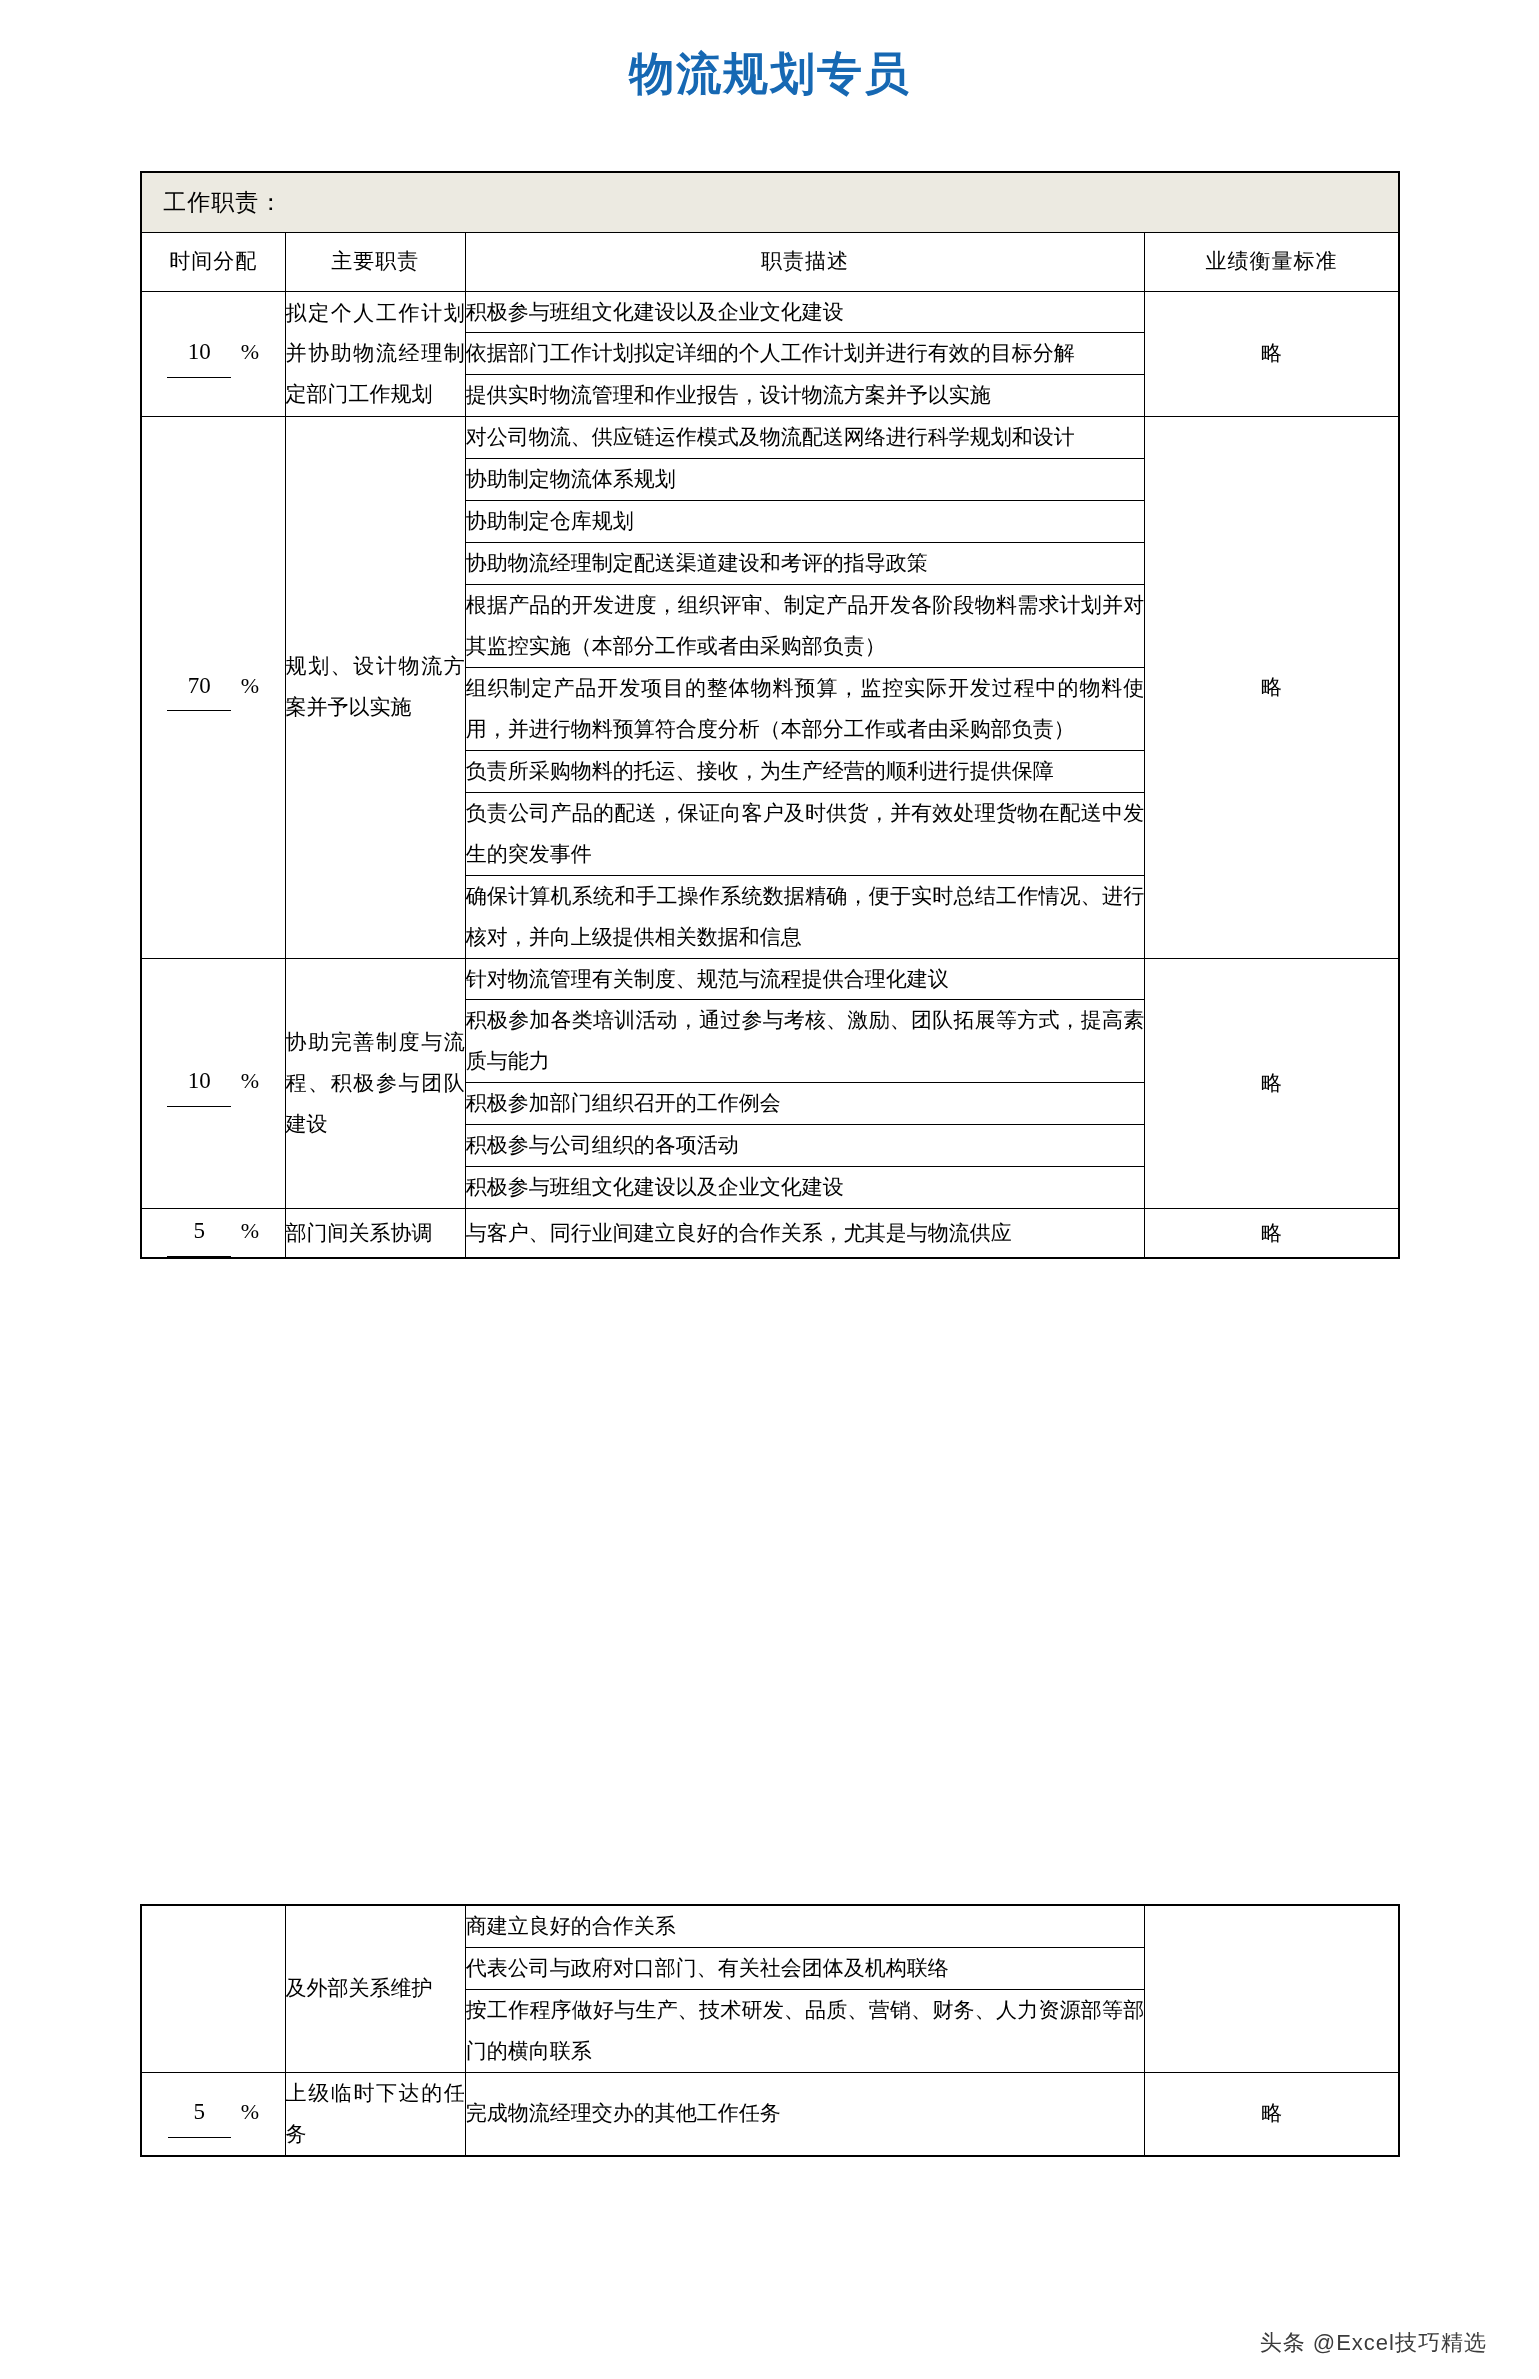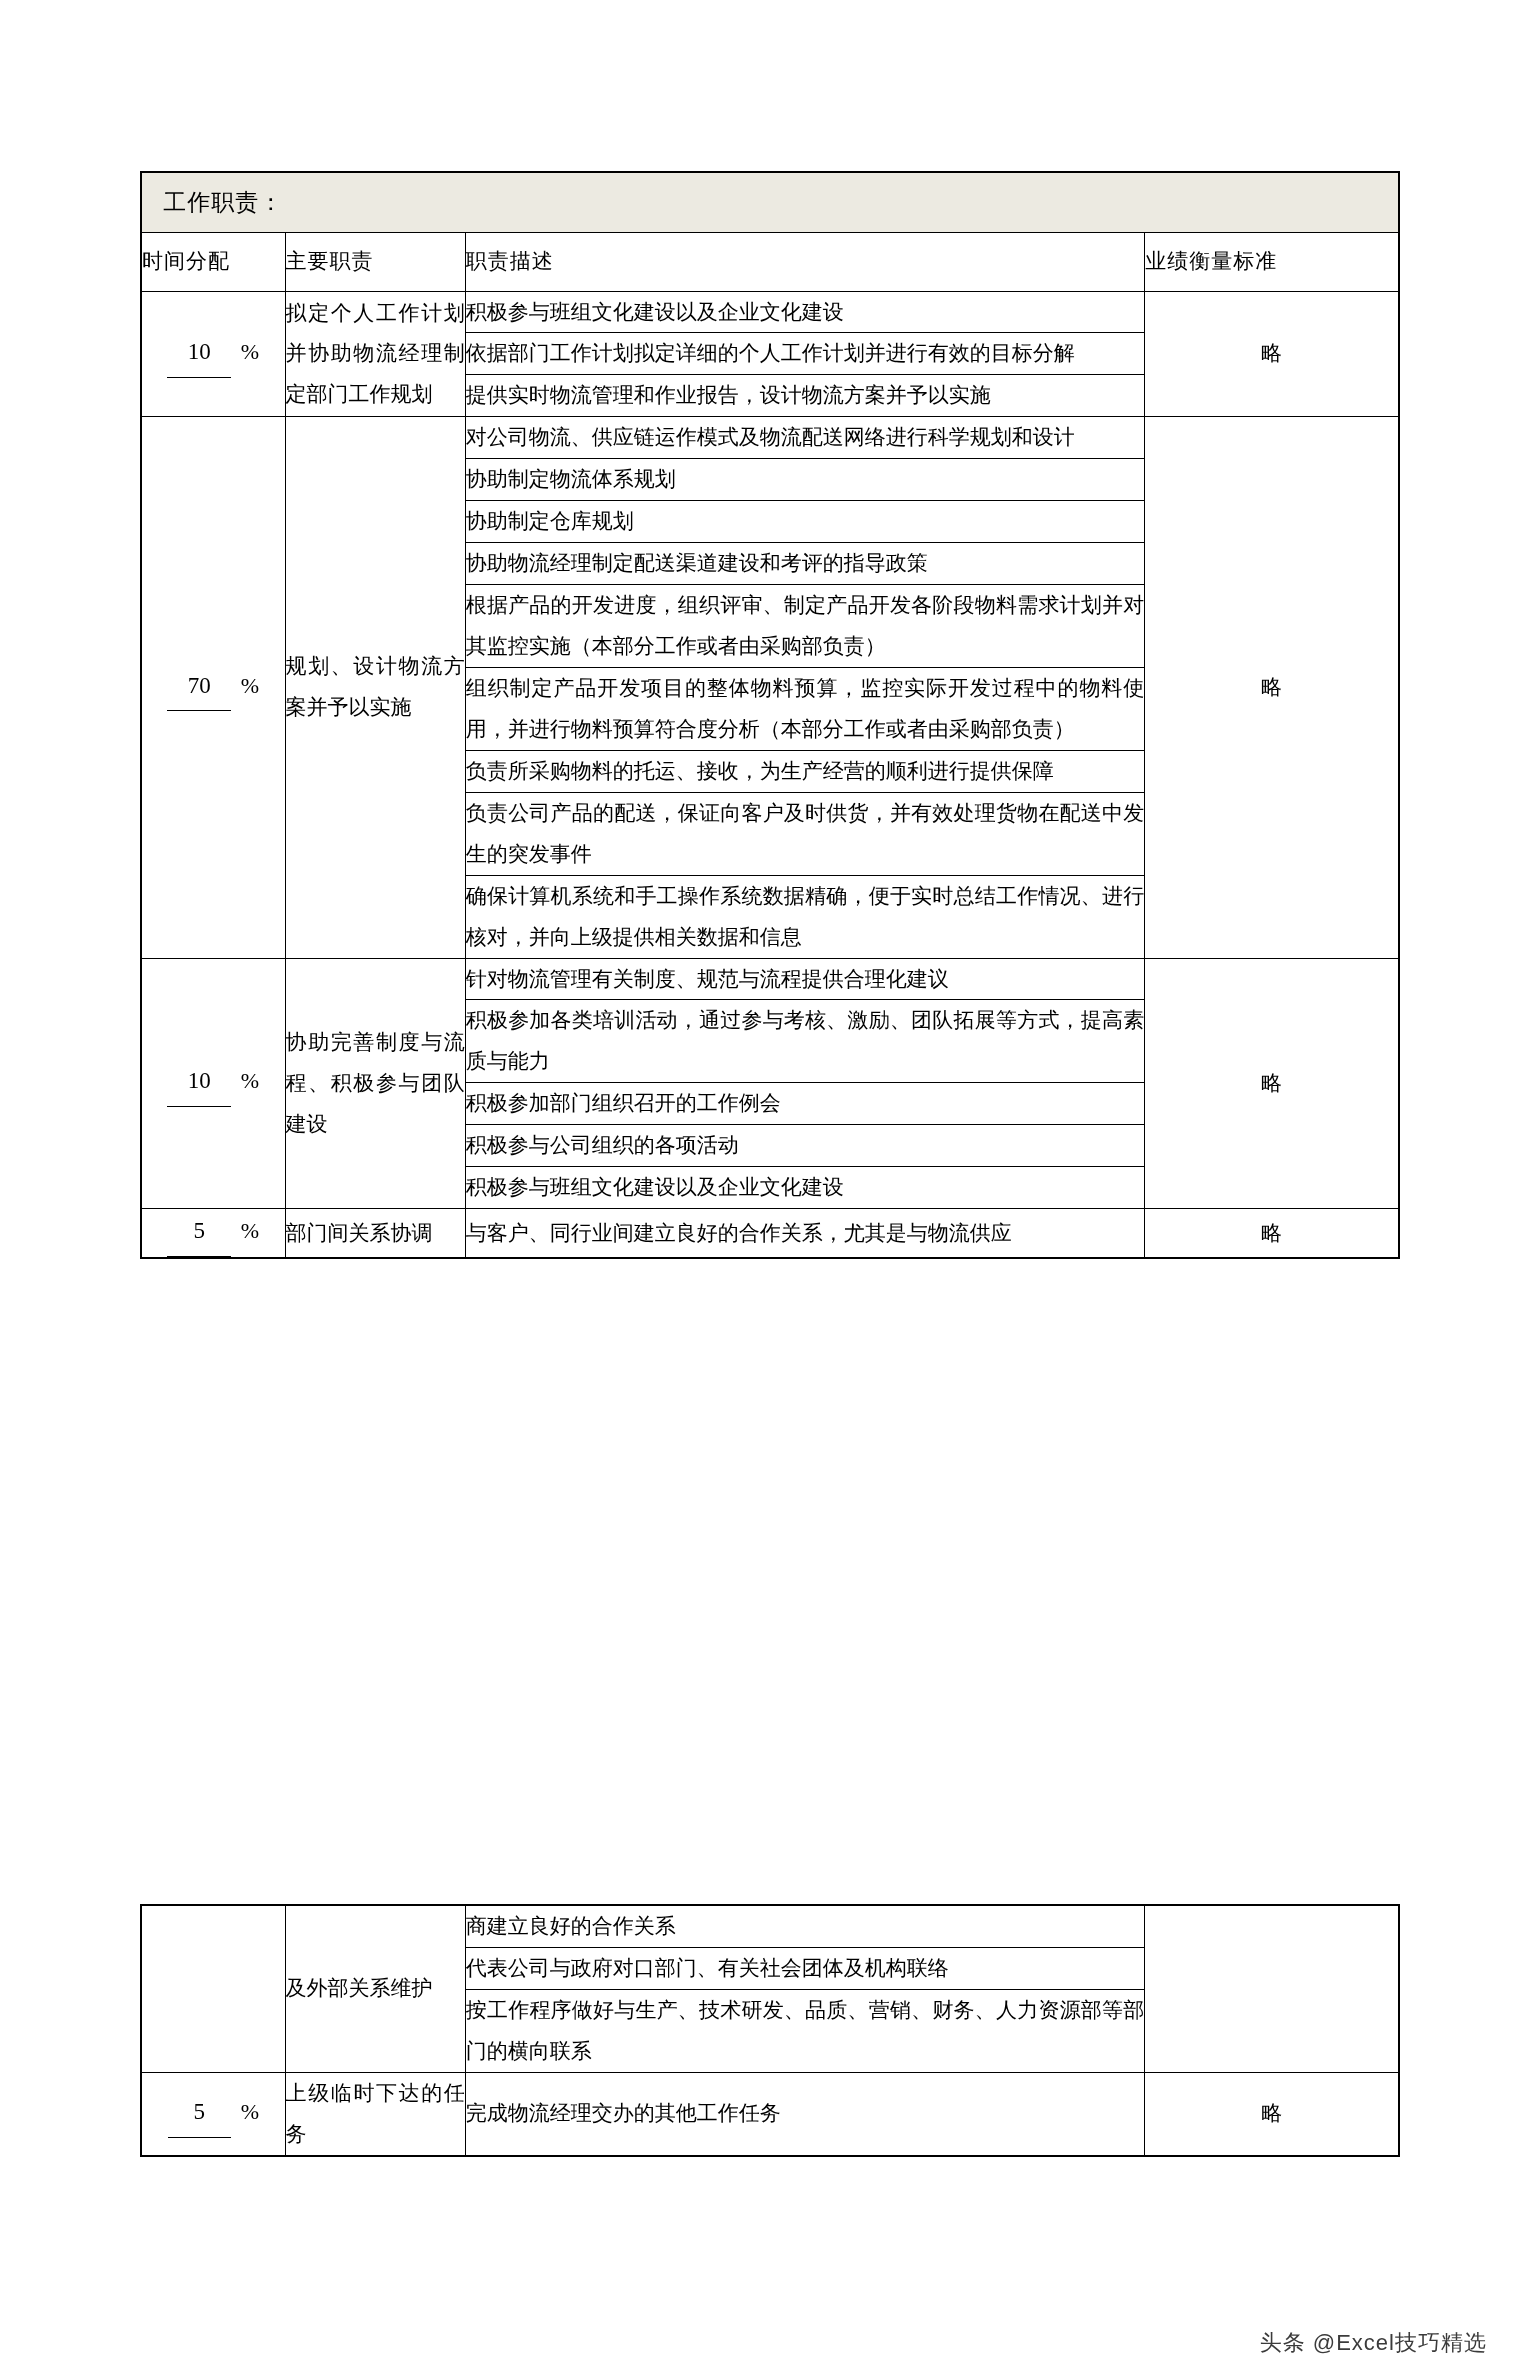--- a/index.html
+++ b/index.html
@@ -79,21 +79,21 @@
   }
   .sec-head .sec-head-txt {
     padding-left: 21.3px;
     font-size: 23px;
     font-family: "Liberation Sans", "DejaVu Sans", sans-serif;
     font-weight: normal;
     letter-spacing: 1px;
   }
 
   .colhead td {
-    text-align: left;
+    text-align: center;
     height: 58px;
     font-size: 22px;
     font-weight: normal;
     letter-spacing: 1px;
   }
 
   .c-time   { width: 144px; }
   .c-duty   { width: 180px; }
   .c-desc   { width: 679px; }
   .c-std    { width: 254px; }
@@ -151,20 +151,21 @@
     letter-spacing: 1px;
     opacity: 0.92;
     white-space: nowrap;
   }
 </style>
 </head>
 <body>
 
 <div class="page">
 
+  <div class="doc-title">物流规划专员</div>
 
   <div class="table-wrap">
     <table class="jd outer">
       <colgroup>
         <col class="c-time">
           <col class="c-duty">
           <col class="c-desc">
           <col class="c-std">
       </colgroup>
       <tbody id="tbody-1">

